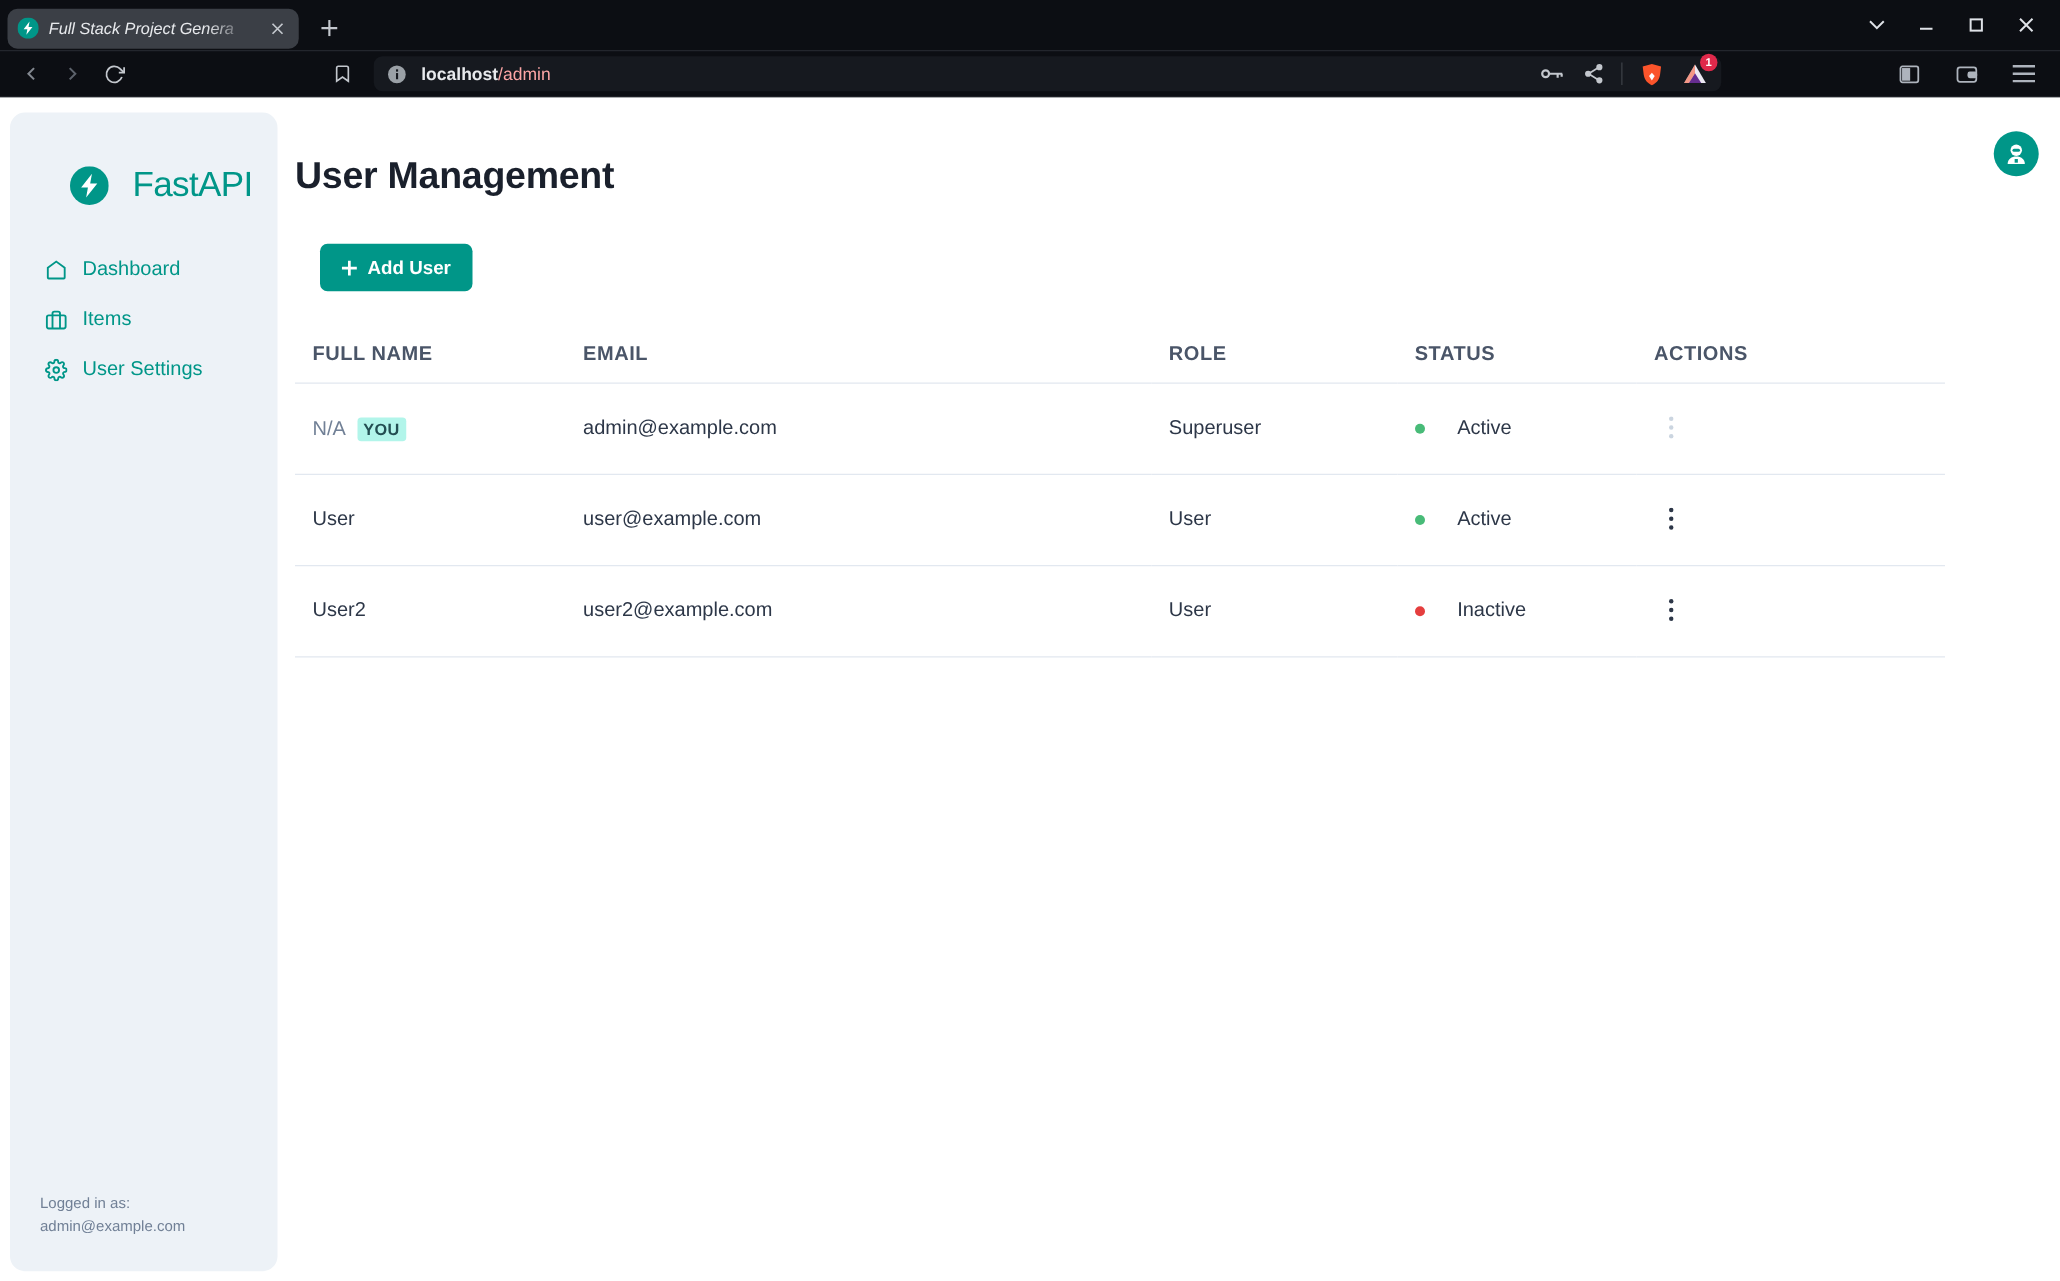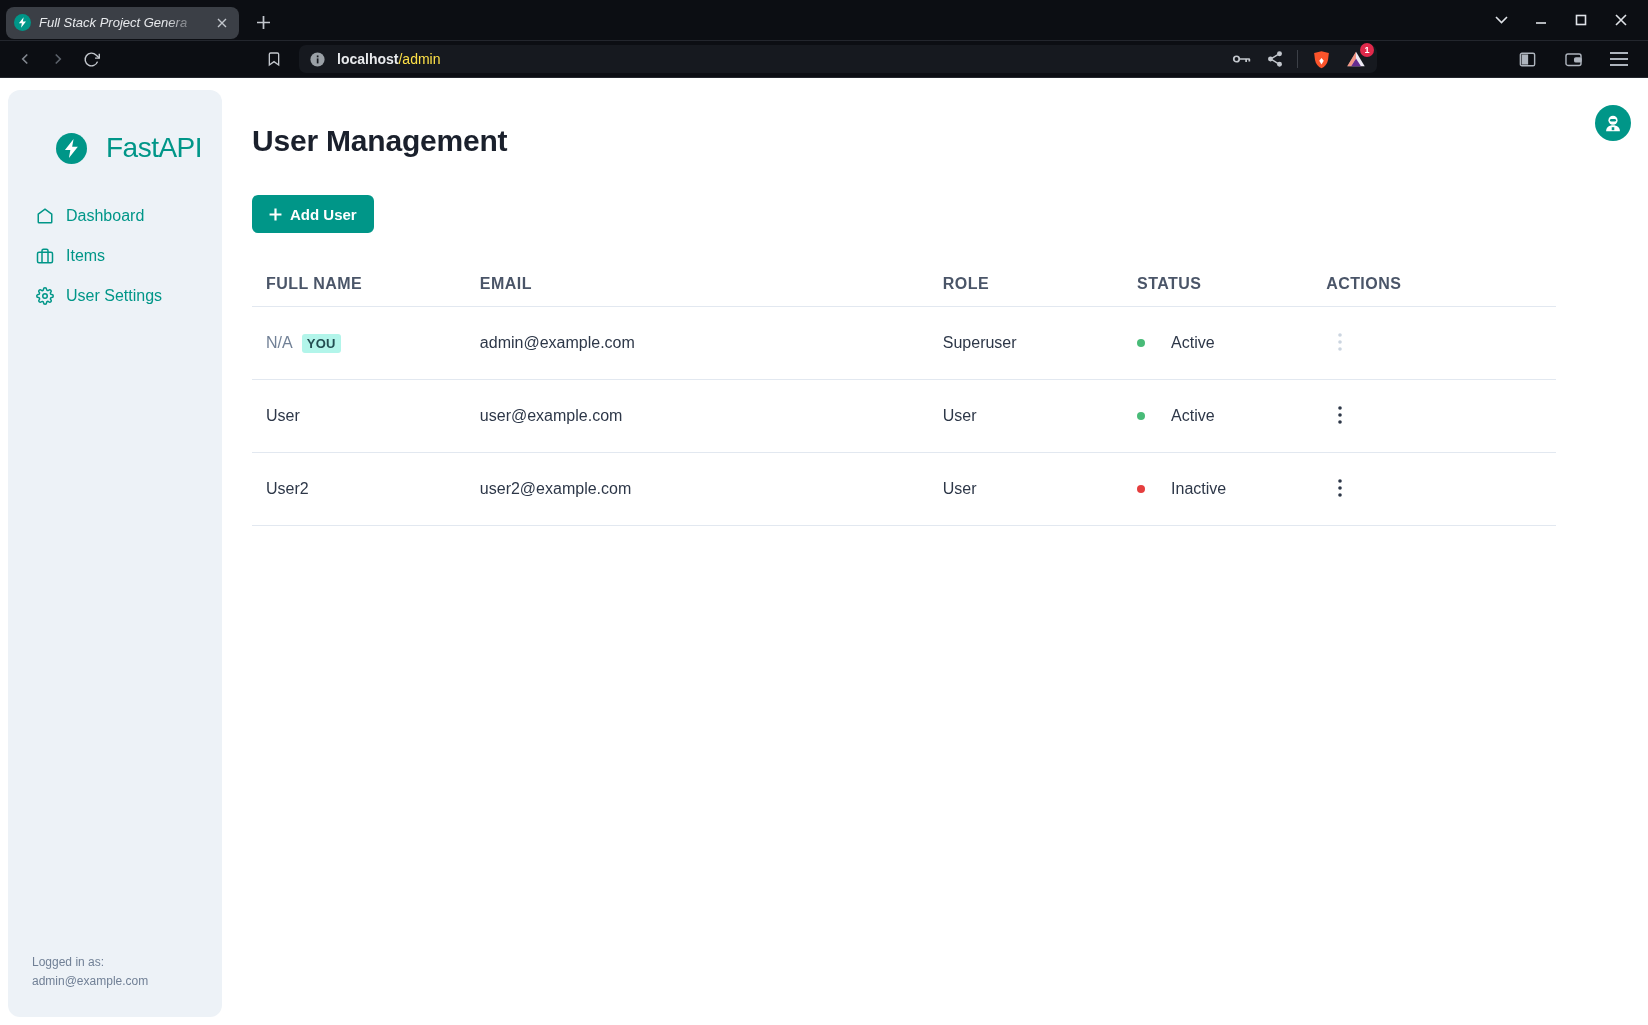--- a/index.html
+++ b/index.html
@@ -21,21 +21,21 @@
   .winctl { margin-left:auto; display:flex; align-items:center; gap:14px; padding-right:14px; }
   .winctl .wbtn { width:26px; height:26px; display:flex; align-items:center; justify-content:center; color:#dfe2e7; }
 
   .toolbar { height:38px; background:#0c0e13; border-top:1px solid #23262d; border-bottom:1px solid #23262d;
              display:flex; align-items:center; padding:0 12px; }
   .nav-btn { width:26px; height:26px; display:flex; align-items:center; justify-content:center; margin-right:7px; }
   .bookmark-btn { margin-left:150px; width:26px; height:26px; display:flex; align-items:center; justify-content:center; }
   .urlfield { margin-left:12px; width:1078px; height:28px; background:#16191f; border-radius:7px;
               display:flex; align-items:center; padding:0 10px; }
   .url-text { margin-left:11px; font-size:14px; color:#e8eaed; white-space:nowrap; }
-  .url-text .path { color:#fde047; }
+  .url-text .path { color:#fca5a5; }
   .url-right { margin-left:auto; display:flex; align-items:center; gap:13px; }
   .url-divider { width:1px; height:18px; background:#3c4047; }
   .bat-wrap { position:relative; width:22px; height:22px; }
   .bat-badge { position:absolute; top:-5px; right:-7px; min-width:14px; height:14px; padding:0 3px;
                background:#e0294b; border-radius:8px; color:#fff; font-size:9px; font-weight:bold;
                display:flex; align-items:center; justify-content:center; }
   .tb-right { margin-left:auto; display:flex; align-items:center; gap:20px; padding-right:4px; }
   .tb-right .rbtn { width:26px; height:26px; display:flex; align-items:center; justify-content:center; }
 
   
@@ -45,25 +45,25 @@
              background:#edf2f7; border-radius:12px; }
   .logo { display:flex; align-items:center; justify-content:center; gap:19px; padding-top:42px;margin-left:28px; }
   .logo-text { font-size:28px; color:#009688; font-weight:500; letter-spacing:-0.5px; }
   .nav { margin-top:32px; display:flex; flex-direction:column; }
   .nav-item { display:flex; align-items:center; gap:12px; height:40px; margin:0 16px 0 16px;
               padding-left:12px; border-radius:10px; color:#009688; font-size:16px; cursor:pointer; }
   .nav-item.active { background:#e2e8f0; }
   .nav-item svg { flex:0 0 auto; }
   .sidebar-footer { position:absolute; left:24px; bottom:26px; font-size:12px; color:#718096; line-height:1.6; }
 
-  .main { position:absolute; left:252px; right:92px; top:0; }
+  .main { position:absolute; left:236px; right:92px; top:0; }
   .page-title { margin-top:46px; font-size:30px; font-weight:700; color:#1a202c; letter-spacing:-0.2px; }
   .add-btn { margin-top:37px; height:38px; padding:0 17px; background:#009688; color:#fff; border:none;
              border-radius:6px; font-family:inherit; font-size:15px; font-weight:700;
-             display:inline-flex; align-items:center; gap:8px; cursor:pointer; }
+             display:inline-flex; align-items:center; gap:8px; cursor:pointer;margin-left:20px; }
 
   table { width:100%; border-collapse:collapse; margin-top:28px; }
   th { text-align:left; font-size:16px; font-weight:700; color:#4a5568; letter-spacing:0.45px;
        padding:14px 14px 13px 14px; border-bottom:1px solid #e2e8f0; }
   td { height:72px; padding:0 14px; font-size:16px; color:#2d3748; border-bottom:1px solid #e2e8f0; }
   .muted { color:#718096; }
   .you-badge { display:inline-block; margin-left:9px; padding:2px 5px; background:#b2f5ea; color:#234e52;
                font-size:13px; font-weight:700; border-radius:3px; letter-spacing:0.3px; }
   .status-cell { display:flex; align-items:center; gap:26px; height:72px; }
   .dot { width:8px; height:8px; border-radius:50%; background:#48bb78; flex:0 0 auto; }

